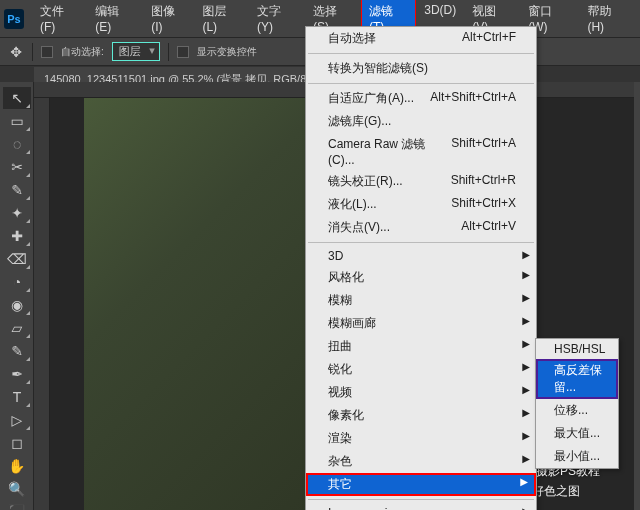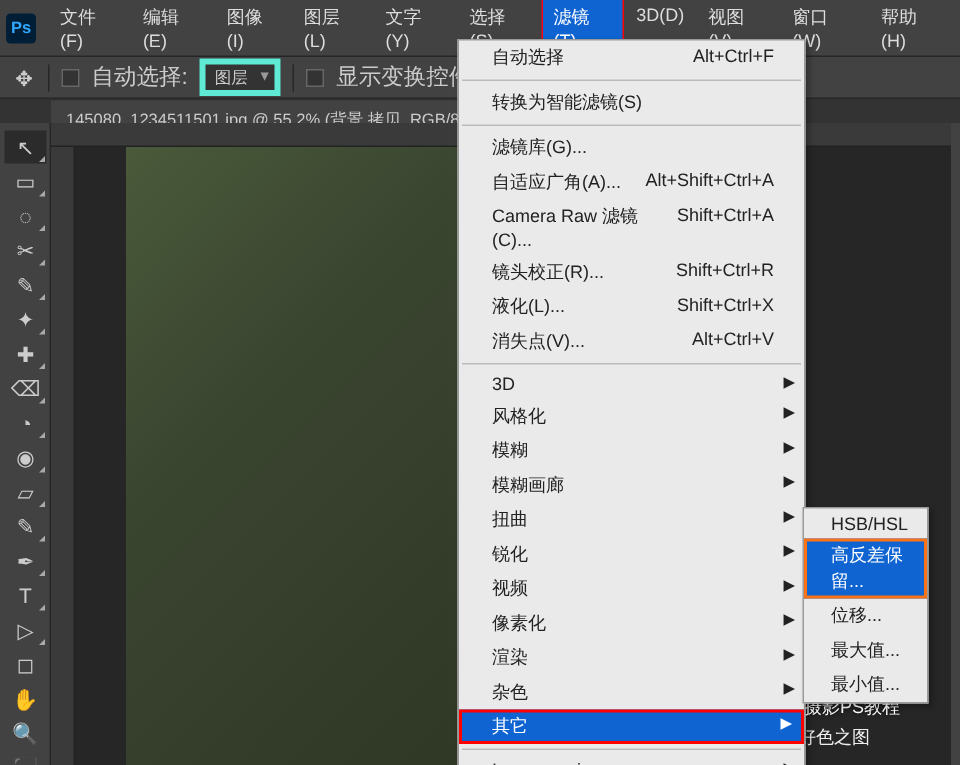--- a/index.html
+++ b/index.html
@@ -5,22 +5,22 @@
 *{margin:0;padding:0;box-sizing:border-box;font-family:"Microsoft YaHei",sans-serif;user-select:none}
 body{background:#535353;width:640px;height:510px;overflow:hidden;position:relative}
 .menubar{background:#424242;height:38px;display:flex;align-items:center;padding:0 4px;border-bottom:1px solid #262626;position:relative;z-index:10}
 .ps-logo{width:20px;height:20px;background:#001e36;border-radius:3px;display:flex;align-items:center;justify-content:center;color:#31a8ff;font-weight:bold;font-size:11px;margin-right:8px}
 .menu-item{color:#ddd;font-size:12px;padding:4px 8px;cursor:pointer}
 .menu-item.active{background:#0f64d2;color:#fff;border:1px solid #f00;padding:3px 7px}
 .optbar{background:#424242;height:28px;display:flex;align-items:center;padding:0 8px;border-bottom:1px solid #262626;gap:8px}
 .tool-icon{width:16px;height:16px;color:#ccc;display:flex;align-items:center;justify-content:center;font-size:14px}
 .sep{width:1px;height:18px;background:#262626}
 .chk{width:12px;height:12px;background:#333;border:1px solid #666}
-.opt-label{color:#ccc;font-size:15px}
-.dropdown{background:#333;border:4px solid #5eead4;padding:1px 18px 1px 6px;color:#ccc;font-size:11px;position:relative}
+.opt-label{color:#ccc;font-size:10px}
+.dropdown{background:#333;border:1px solid #5eead4;padding:1px 18px 1px 6px;color:#ccc;font-size:11px;position:relative}
 .dropdown::after{content:"▾";position:absolute;right:4px;color:#999}
 .tabbar{background:#333;height:28px;display:flex;align-items:center;padding-left:34px;border-bottom:1px solid #222}
 .tab{background:#424242;color:#ccc;font-size:11px;padding:5px 10px;border-right:1px solid #222}
 .tab .x{margin-left:8px;color:#aaa;font-size:10px}
 .content{position:absolute;top:82px;left:0;right:0;bottom:0;display:flex}
 .toolbar{width:34px;background:#424242;border-right:1px solid #262626;padding-top:4px}
 .tool{width:28px;height:22px;margin:1px 3px;display:flex;align-items:center;justify-content:center;color:#ccc;cursor:pointer;position:relative;font-size:14px}
 .tool.sel{background:#2b2b2b}
 .tool .tri{position:absolute;right:1px;bottom:1px;width:0;height:0;border-right:4px solid #aaa;border-top:4px solid transparent}
 .canvas{flex:1;background:#262626;position:relative;overflow:hidden}
@@ -28,21 +28,21 @@
 .face{position:absolute;right:-80px;top:40px;width:260px;height:320px;background:radial-gradient(ellipse at 40% 40%,#c89870 0%,#a87850 40%,#6a4a30 100%);border-radius:50% 40% 45% 50%}
 .hat{position:absolute;right:-60px;top:-10px;width:240px;height:130px;background:#3a3028;border-radius:50% 50% 20% 30%}
 .right-edge{position:absolute;right:0;top:82px;width:6px;height:428px;background:#424242}
 .dd-menu{position:absolute;top:26px;left:305px;width:232px;background:#eaeaea;border:1px solid #9a9a9a;box-shadow:2px 2px 4px rgba(0,0,0,.3);z-index:100;font-size:12px}
 .dd-item{display:flex;justify-content:space-between;padding:3px 20px 3px 22px;color:#222;cursor:pointer;position:relative}
 .dd-item.hl{background:#0f64d2;color:#fff;border:2px solid #f00;padding:1px 2px 1px 20px}
 .dd-item .arrow{position:absolute;right:6px;font-size:10px}
 .dd-sep{height:1px;background:#bbb;margin:3px 2px}
 .dd-sub{position:absolute;top:338px;left:535px;width:84px;background:#eaeaea;border:1px solid #9a9a9a;box-shadow:2px 2px 4px rgba(0,0,0,.3);z-index:101;font-size:12px}
 .ds-item{padding:3px 14px 3px 18px;color:#222;cursor:pointer}
-.ds-item.hl{background:#0f64d2;color:#fff;border:2px solid #f97316;padding:1px 12px 1px 16px}
+.ds-item.hl{background:#0f64d2;color:#fff;border:2px solid #4c1d95;padding:1px 12px 1px 16px}
 .ruler-h{position:absolute;top:82px;left:34px;right:6px;height:16px;background:#3a3a3a;color:#888;font-size:9px;z-index:5;border-bottom:1px solid #222}
 .ruler-v{position:absolute;top:98px;left:34px;bottom:0;width:16px;background:#3a3a3a;z-index:5;border-right:1px solid #222}
 .watermark{position:absolute;right:40px;bottom:30px;color:#fff;font-size:12px;z-index:6;text-shadow:0 0 3px rgba(0,0,0,.8)}
 .watermark2{position:absolute;right:60px;bottom:10px;color:#eee;font-size:12px;z-index:6}
 .chat-icon{position:absolute;right:130px;bottom:16px;width:26px;height:26px;background:#5ac845;border-radius:6px;z-index:6}
 </style>
 </head>
 <body>
 
 <div class="menubar">
@@ -118,25 +118,25 @@
     <div class="dd-item">
       <span>自动选择</span>
       <span>Alt+Ctrl+F</span>
     </div>
     <div class="dd-sep"></div>
     <div class="dd-item">
       <span>转换为智能滤镜(S)</span>
     </div>
     <div class="dd-sep"></div>
     <div class="dd-item">
-      <span>滤镜库(G)...</span>
-    </div>
-    <div class="dd-item">
       <span>自适应广角(A)...</span>
       <span>Alt+Shift+Ctrl+A</span>
+    </div>
+    <div class="dd-item">
+      <span>滤镜库(G)...</span>
     </div>
     <div class="dd-item">
       <span>Camera Raw 滤镜(C)...</span>
       <span>Shift+Ctrl+A</span>
     </div>
     <div class="dd-item">
       <span>镜头校正(R)...</span>
       <span>Shift+Ctrl+R</span>
     </div>
     <div class="dd-item">

